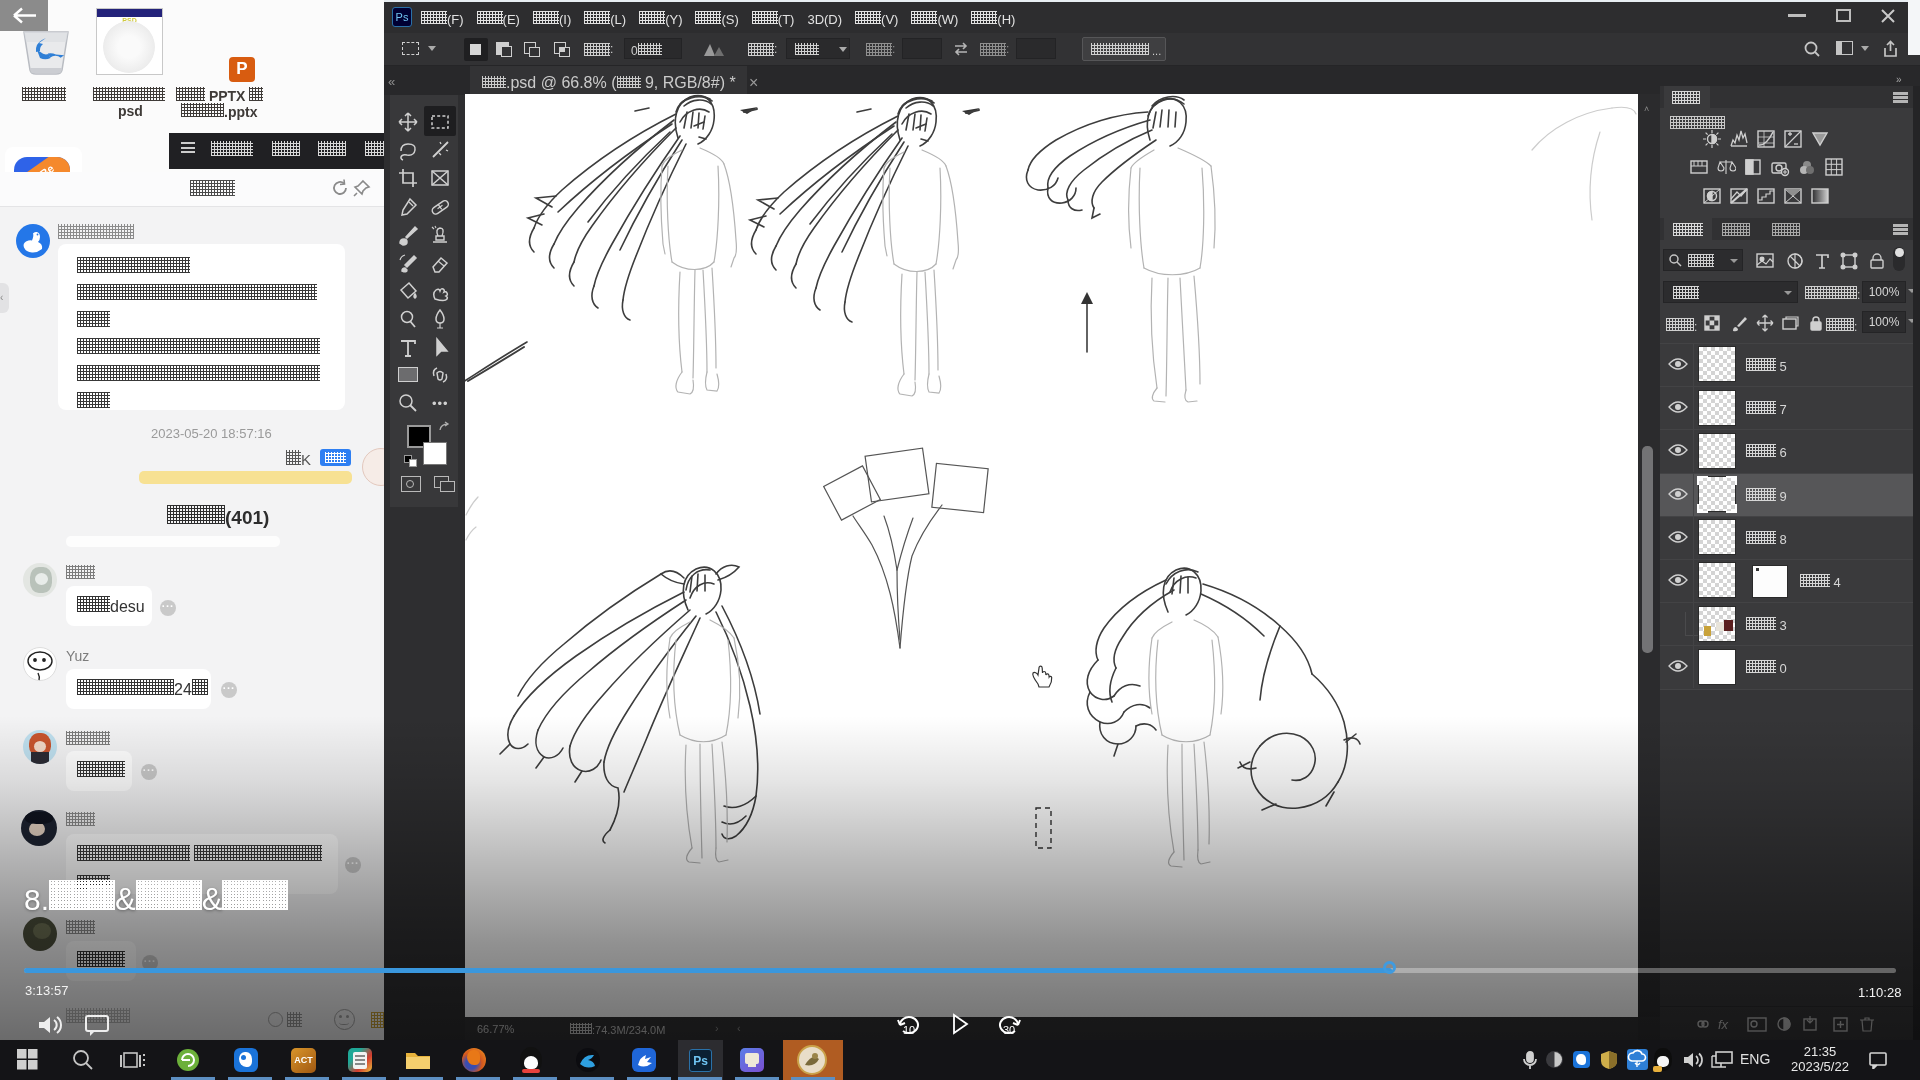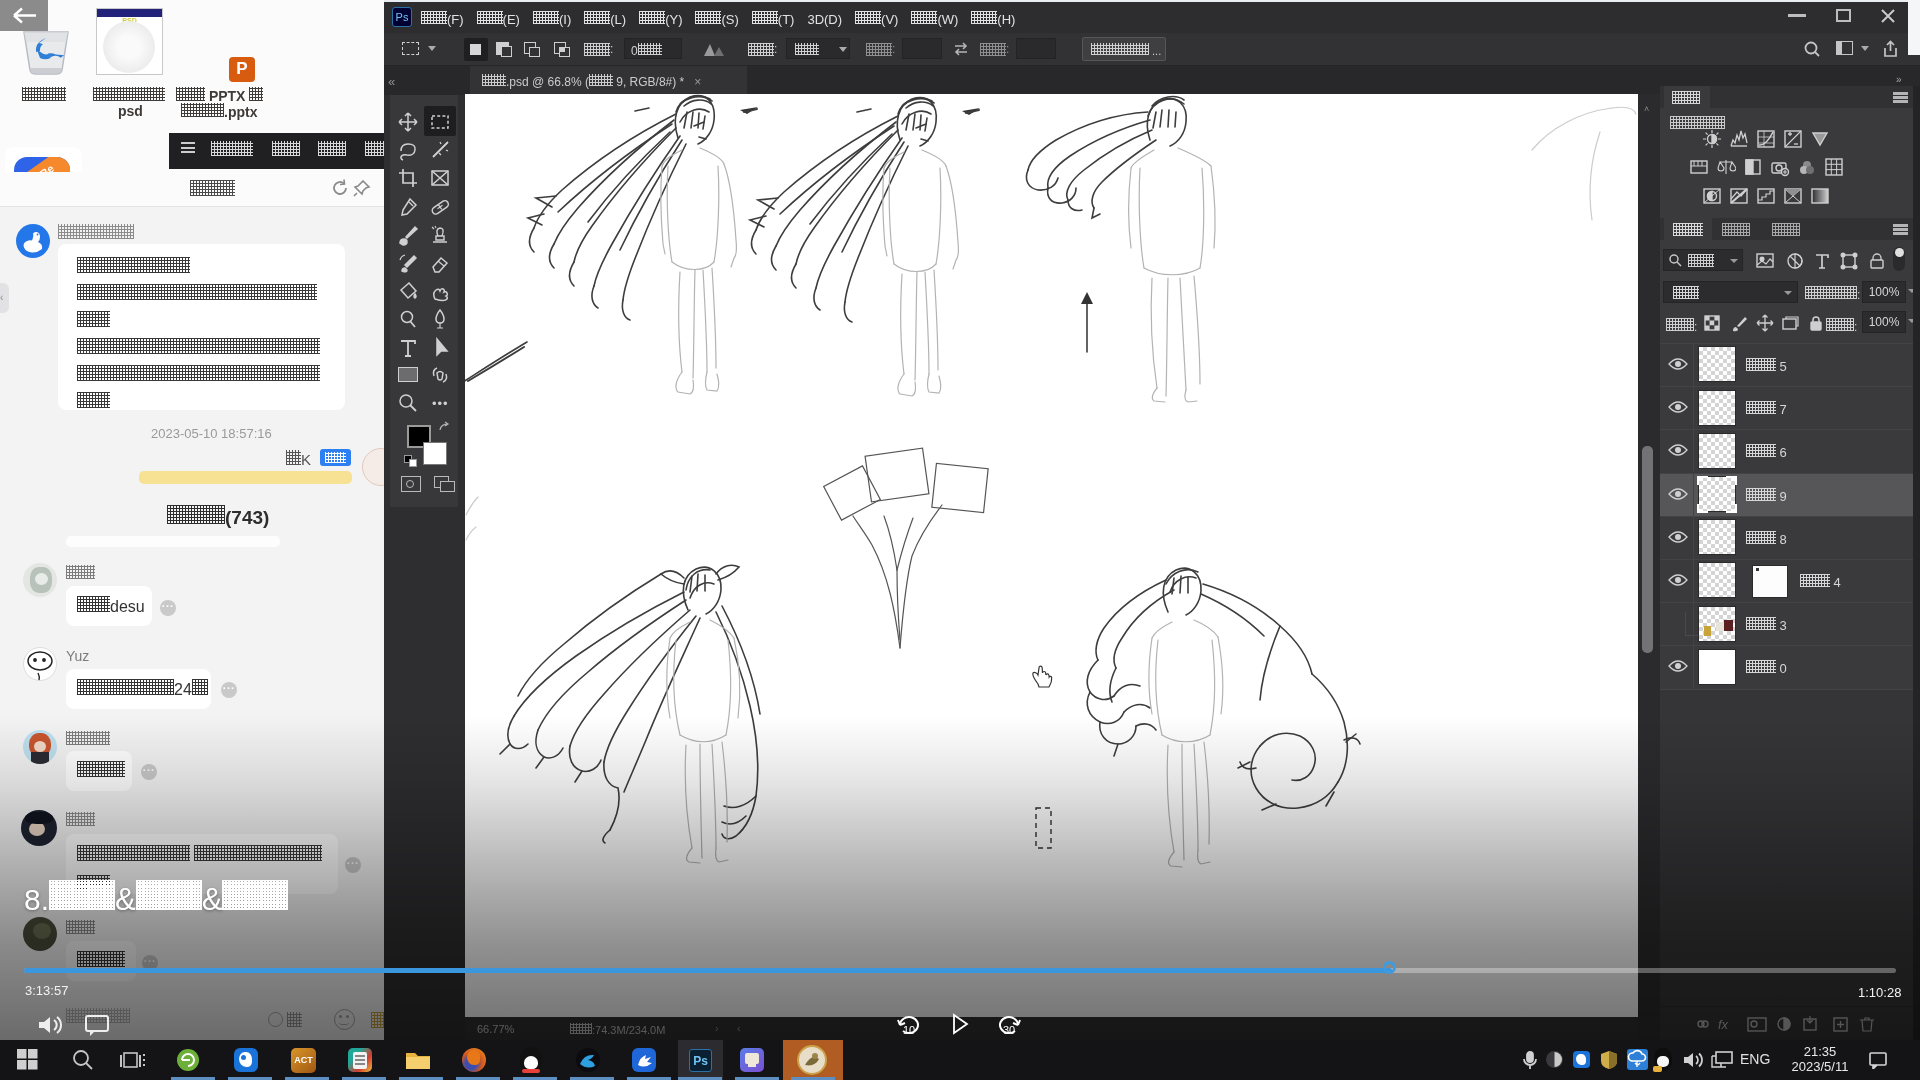--- a/index.html
+++ b/index.html
@@ -78,26 +78,26 @@
  </div>
  <span class="zh abs" style="left:58px;top:52px;width:76px;height:15px;color:#8b8b8b"></span>
  <div class="abs" style="left:58px;top:72px;width:287px;height:166px;background:#fff;border-radius:8px;color:#383838">
   <div class="abs" style="left:19px;top:13px"><span class="zh" style="width:113px;height:16px"></span></div>
   <div class="abs" style="left:19px;top:40px"><span class="zh" style="width:240px;height:16px"></span></div>
   <div class="abs" style="left:19px;top:67px"><span class="zh" style="width:33px;height:16px"></span></div>
   <div class="abs" style="left:19px;top:94px"><span class="zh" style="width:243px;height:16px"></span></div>
   <div class="abs" style="left:19px;top:121px"><span class="zh" style="width:243px;height:16px"></span></div>
   <div class="abs" style="left:19px;top:148px"><span class="zh" style="width:33px;height:16px"></span></div>
  </div>
- <div class="abs" style="left:151px;top:254px;color:#9a9a9a;font-size:13px">2023-05-10 18:57:16</div>
+ <div class="abs" style="left:151px;top:254px;color:#9a9a9a;font-size:13px">2023-05-20 18:57:16</div>
  <div class="abs" style="left:286px;top:278px;color:#555"><span class="zh" style="width:15px;height:15px"></span><span style="font-size:15px">K</span></div>
  <div class="abs" style="left:320px;top:277px;width:31px;height:17px;background:#2e7ff2;border-radius:3px"><span class="zh" style="width:21px;height:11px;color:#fff;margin:3px 0 0 5px"></span></div>
  <div class="abs" style="left:362px;top:276px;width:38px;height:38px;border-radius:50%;background:#f6ece7;border:1px solid #e3c8bd"></div>
  <div class="abs" style="left:139px;top:299px;width:213px;height:13px;background:#f7e193;border-radius:5px"></div>
- <div class="abs" style="left:167px;top:333px;color:#2d2d2d;font-weight:bold"><span class="zh" style="width:58px;height:19px"></span><span style="font-size:19px">(743)</span></div>
+ <div class="abs" style="left:167px;top:333px;color:#2d2d2d;font-weight:bold"><span class="zh" style="width:58px;height:19px"></span><span style="font-size:19px">(401)</span></div>
  <div class="abs" style="left:66px;top:364px;width:214px;height:11px;background:#fdfdfd;border-radius:5px"></div>
 
  <div class="abs" style="left:23px;top:391px;width:34px;height:34px;border-radius:50%;background:#e3e6e2;overflow:hidden">
       <div class="abs" style="left:7px;top:4px;width:22px;height:26px;background:#b9c2ba;border-radius:40%"></div>
       <div class="abs" style="left:12px;top:10px;width:13px;height:12px;background:#e8ece9;border-radius:50%"></div>
     </div>
  <span class="zh abs" style="left:66px;top:393px;width:29px;height:14px;color:#7c7c7c"></span>
  <div class="abs" style="left:66px;top:414px;width:86px;height:40px;background:#fff;border-radius:8px">
       <div style="margin:10px 0 0 11px;color:#333;font-size:16px"><span class="zh" style="width:33px;height:16px"></span>desu</div>
     </div>
@@ -219,21 +219,21 @@
         <div style="width:5px;height:100%;background:#c5c5c5"></div>
       </div>
   <div class="abs" style="left:1477px;top:13px;width:0;height:0;border-left:4px solid transparent;border-right:4px solid transparent;border-top:5px solid #aaa"></div>
   <svg class="abs" style="left:1497px;top:6px" width="18" height="20" fill="none" stroke="#c5c5c5" stroke-width="1.7">
         <path d="M4,9 v8 h11 v-8 M9.5,12 v-9 m-3.5,3 l3.5,-3.5 3.5,3.5"></path>
       </svg>
  </div>
 
  <div class="abs" style="left:0;top:64px;width:1536px;height:29px;background:#28282a">
   <div class="abs" style="left:4px;top:8px;color:#909090;font-size:13px">«</div>
-  <div class="abs" style="left:86px;top:0;width:277px;height:29px;background:#333335;color:#cbcbcb;font-size:12px">
+  <div class="abs" style="left:86px;top:0;width:277px;height:29px;background:#333335;color:#cbcbcb;font-size:16px">
    <div style="margin:8px 0 0 12px;white-space:nowrap"><span class="zh" style="width:24px;height:12px"></span>.psd @ 66.8% (<span class="zh" style="width:24px;height:12px"></span> 9, RGB/8#) * &nbsp;&nbsp;<span style="color:#9a9a9a">×</span></div>
   </div>
  </div>
 
  <div class="abs" style="left:6px;top:93px;width:68px;height:412px;background:#38383a" id="tools">
 <div class="abs" style="left:34px;top:11px;width:32px;height:30px;background:#1e1e20;border-radius:2px"></div>
 <svg class="abs" style="left:7px;top:16px" width="22" height="22" viewBox="0 0 22 22" fill="none" stroke="#d0d0d0" stroke-width="1.5">
         <path d="M11,2 v18 M2,11 h18 M11,2 l-3,3 M11,2 l3,3 M11,20 l-3,-3 M11,20 l3,-3 M2,11 l3,-3 M2,11 l3,3 M20,11 l-3,-3 M20,11 l-3,3"></path>
       </svg>
 <svg class="abs" style="left:39px;top:16px" width="22" height="22" viewBox="0 0 22 22" fill="none" stroke="#d0d0d0" stroke-width="1.5">
@@ -851,19 +851,19 @@
       <path d="M14,6 a5,5 0 0 1 0,8 M17,3.5 a8.5,8.5 0 0 1 0,13" stroke="#d0d0d0" stroke-width="1.7" fill="none"></path>
     </svg>
 <svg class="abs" style="left:1710px;top:10px" width="24" height="20" fill="none" stroke="#d0d0d0" stroke-width="1.6">
       <rect x="6" y="2" width="16" height="11"></rect>
       <path d="M2,6 v11 h14" stroke-width="1.4"></path>
       <path d="M6,6 h-4 M11,17 v-4"></path>
     </svg>
 <div class="abs" style="left:1740px;top:11px;color:#e0e0e0;font-size:14px">ENG</div>
 <div class="abs" style="left:1785px;top:4px;width:70px;height:32px;color:#e8e8e8;font-size:13px;text-align:center">
       <div>21:35</div>
-      <div>2023/5/11</div>
+      <div>2023/5/22</div>
     </div>
 <svg class="abs" style="left:1868px;top:11px" width="20" height="18" fill="none" stroke="#d5d5d5" stroke-width="1.6">
       <rect x="2" y="2" width="16" height="12" rx="1"></rect>
       <path d="M5,14 l0,4 4,-4" fill="#d5d5d5"></path>
     </svg>
 </div>
 
 </body></html>

